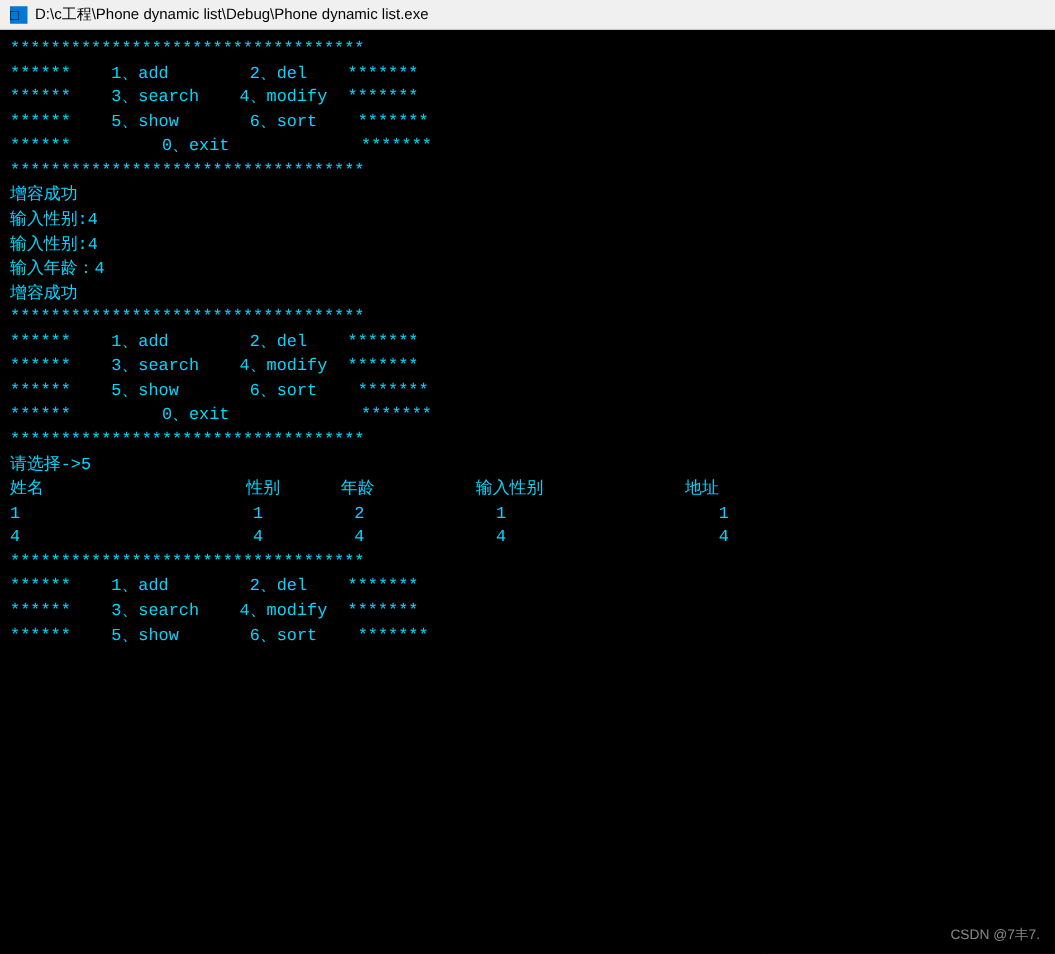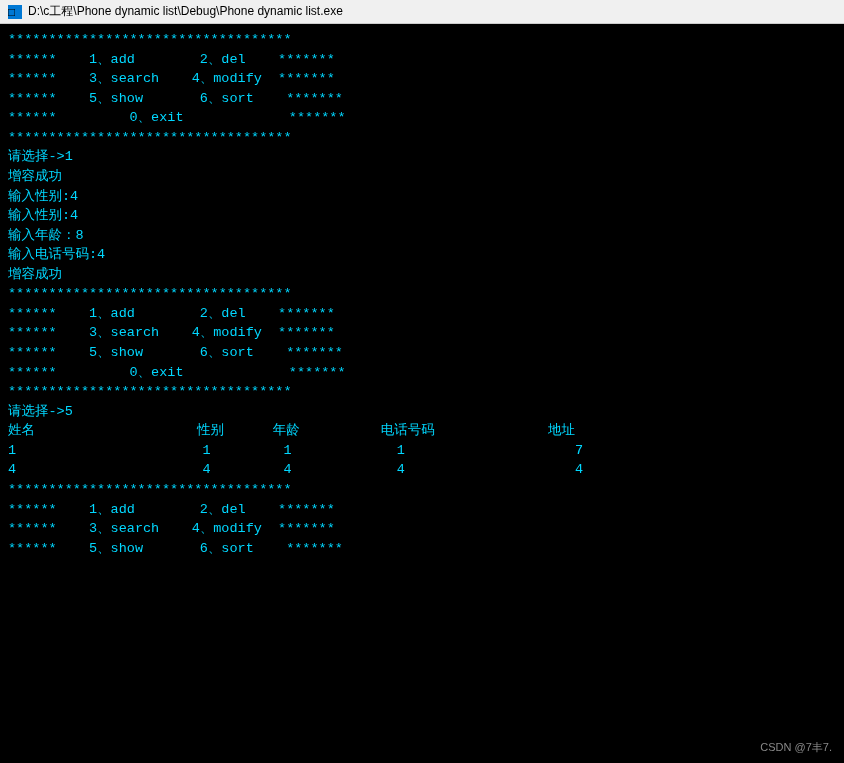--- a/index.html
+++ b/index.html
@@ -60,36 +60,34 @@
   <span>D:\c工程\Phone dynamic list\Debug\Phone dynamic list.exe</span>
 </div>
 
 <div class="terminal" id="terminal-container">
 <span class="line line-cyan">***********************************</span>
     <span class="line line-cyan">******    1、add        2、del    *******</span>
     <span class="line line-cyan">******    3、search    4、modify  *******</span>
     <span class="line line-cyan">******    5、show       6、sort    *******</span>
     <span class="line line-cyan">******         0、exit             *******</span>
     <span class="line line-cyan">***********************************</span>
-    <span class="line line-cyan">请选择-&gt;1</span>
     <span class="line line-cyan">增容成功</span>
     <span class="line line-cyan">输入性别:4</span>
     <span class="line line-cyan">输入性别:4</span>
-    <span class="line line-cyan">输入年龄：8</span>
-    <span class="line line-cyan">输入电话号码:4</span>
+    <span class="line line-cyan">输入年龄：4</span>
     <span class="line line-cyan">增容成功</span>
     <span class="line line-cyan">***********************************</span>
     <span class="line line-cyan">******    1、add        2、del    *******</span>
     <span class="line line-cyan">******    3、search    4、modify  *******</span>
     <span class="line line-cyan">******    5、show       6、sort    *******</span>
     <span class="line line-cyan">******         0、exit             *******</span>
     <span class="line line-cyan">***********************************</span>
     <span class="line line-cyan">请选择-&gt;5</span>
-    <span class="line line-cyan">姓名                    性别      年龄          电话号码              地址</span>
-    <span class="line line-cyan">1                       1         1             1                     7</span>
+    <span class="line line-cyan">姓名                    性别      年龄          输入性别              地址</span>
+    <span class="line line-cyan">1                       1         2             1                     1</span>
     <span class="line line-cyan">4                       4         4             4                     4</span>
     <span class="line line-cyan">***********************************</span>
     <span class="line line-cyan">******    1、add        2、del    *******</span>
     <span class="line line-cyan">******    3、search    4、modify  *******</span>
     <span class="line line-cyan">******    5、show       6、sort    *******</span>
   </div>
 
 <div class="watermark">CSDN @7丰7.</div>
 
 </body></html>

